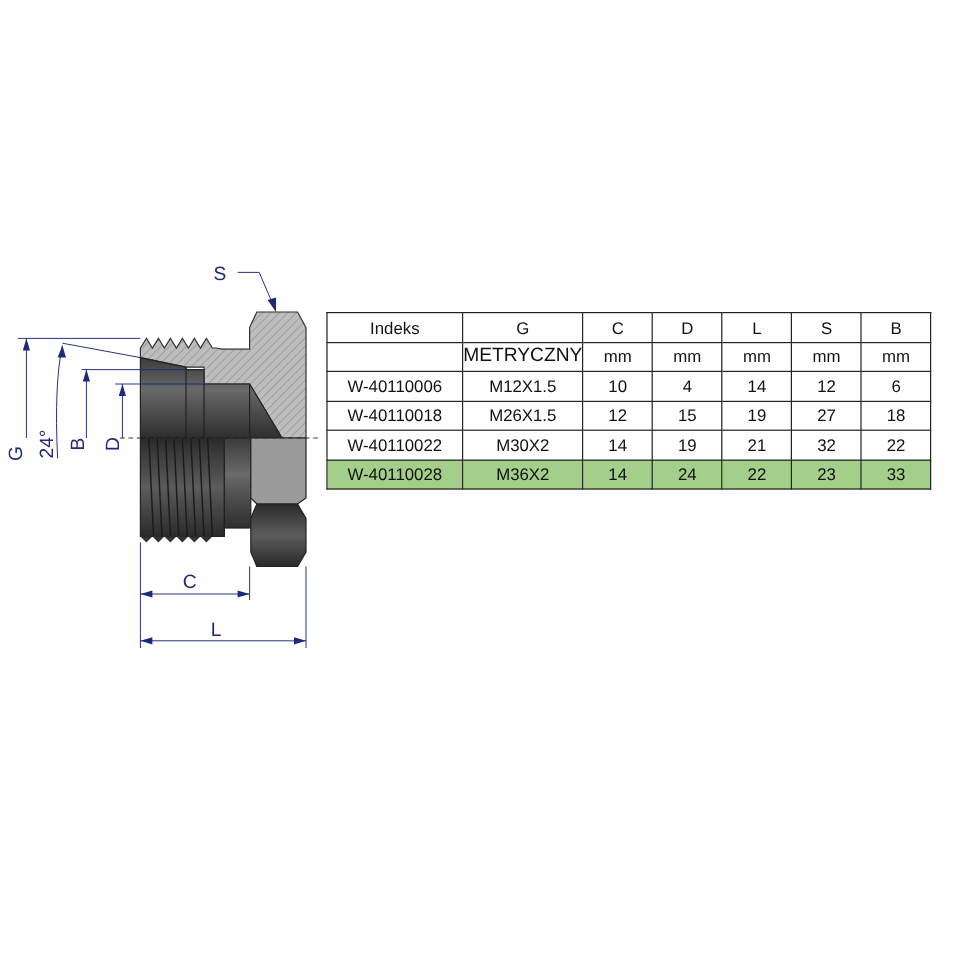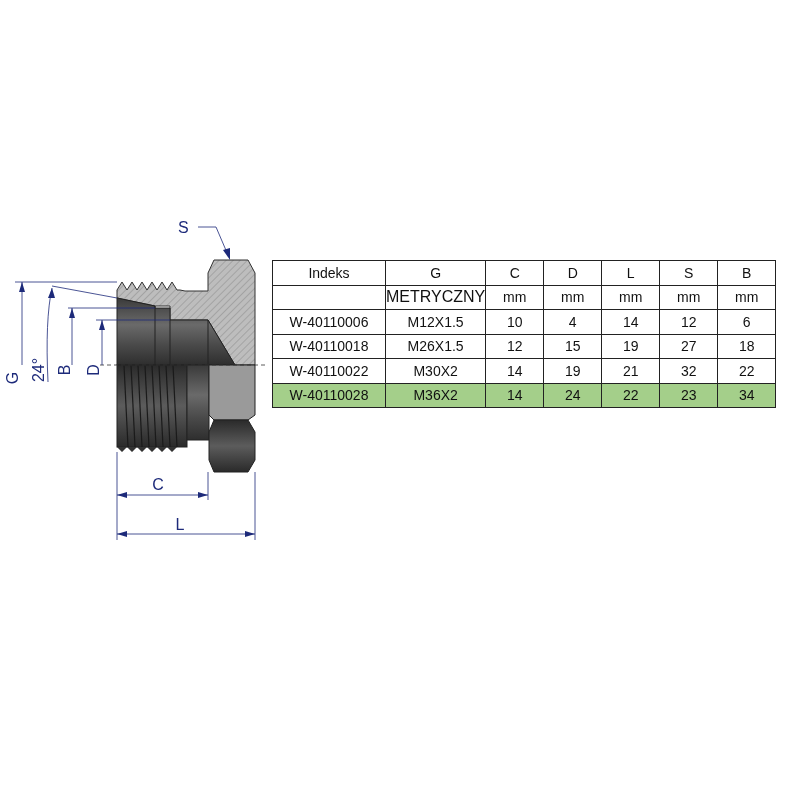--- a/index.html
+++ b/index.html
@@ -149,16 +149,16 @@
         <td>32</td>
         <td>22</td>
   </tr>
   <tr class="hl">
     <td>W-40110028</td>
         <td>M36X2</td>
         <td>14</td>
         <td>24</td>
         <td>22</td>
         <td>23</td>
-        <td>34</td>
+        <td>33</td>
   </tr>
 </tbody>
   </table>
 
 </body></html>

